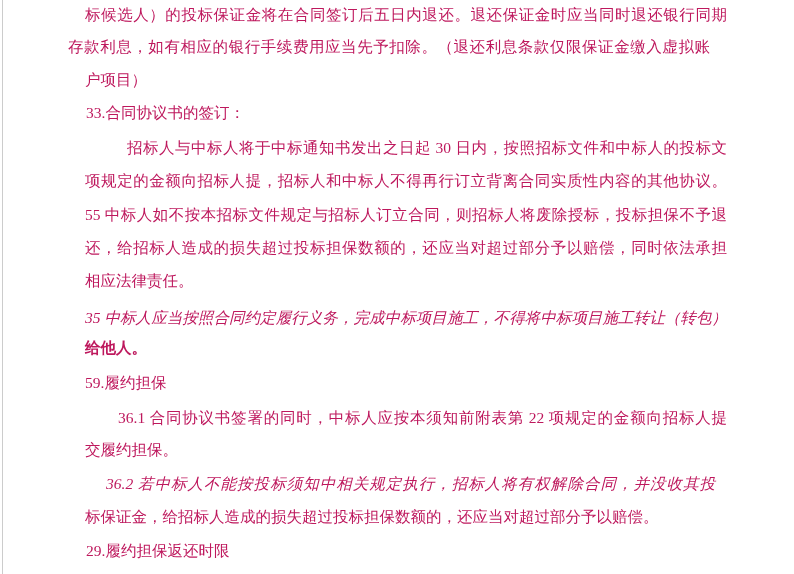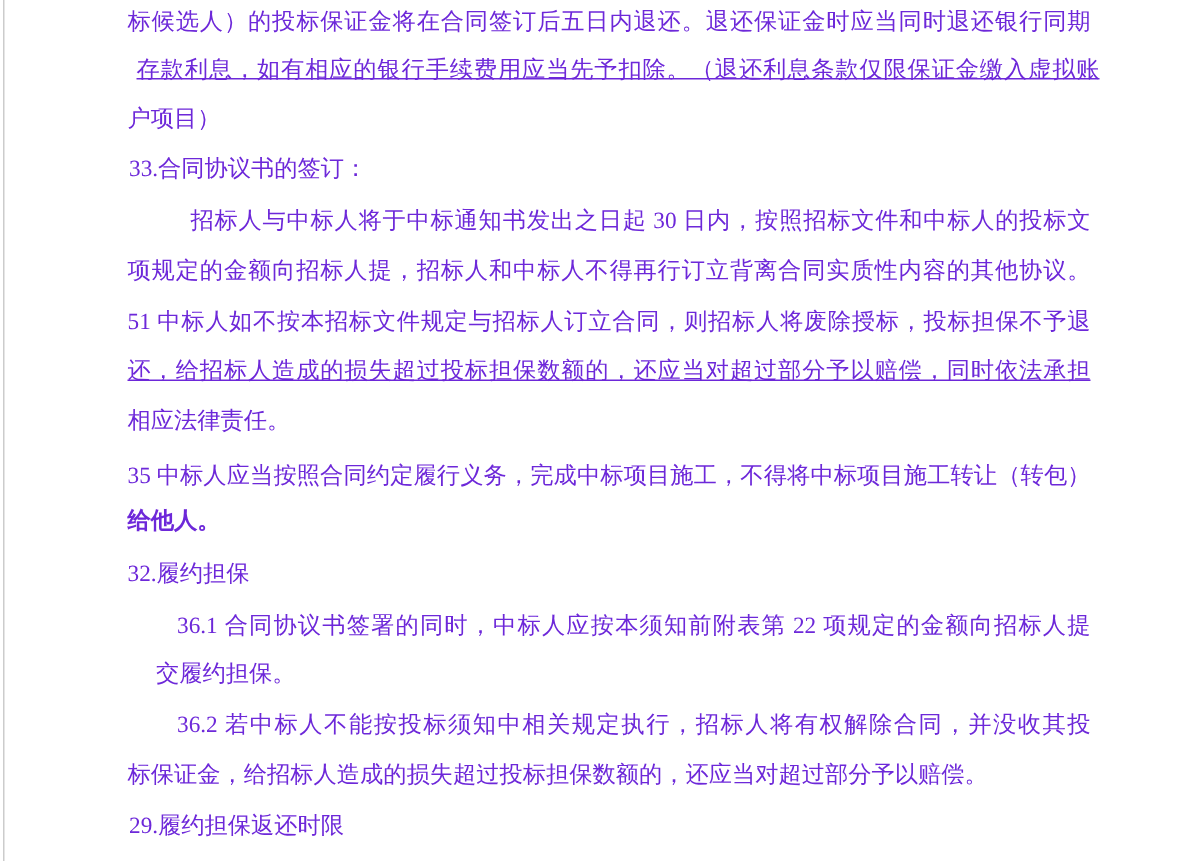--- a/index.html
+++ b/index.html
@@ -24,46 +24,46 @@
     left: 2px;
     top: 0;
     width: 1px;
     height: 574px;
     background: #cccccc;
   }
   .text-line {
     position: absolute;
     font-size: 15.5px;
     line-height: 21px;
-    color: #6d28d9;
+    color: #be185d;
     white-space: pre;
   }
   .text-line.justify {
     white-space: normal;
     text-align: justify;
     text-align-last: justify;
   }
 </style>
 </head>
 <body>
 
 <div class="page">
   <div class="page-edge"></div>
   <div id="text-layer">
       <div class="text-line justify" style="left: 85px; top: 4px; width: 642px;">标候选人）的投标保证金将在合同签订后五日内退还。退还保证金时应当同时退还银行同期</div>
-      <div class="text-line justify" style="left: 91px; top: 36px; width: 642px; text-decoration: underline;">存款利息，如有相应的银行手续费用应当先予扣除。（退还利息条款仅限保证金缴入虚拟账</div>
+      <div class="text-line justify" style="left: 68px; top: 36px; width: 642px;">存款利息，如有相应的银行手续费用应当先予扣除。（退还利息条款仅限保证金缴入虚拟账</div>
       <div class="text-line" style="left: 85px; top: 69px; font-family: Liberation Serif, serif;">户项目）</div>
       <div class="text-line" style="left: 86px; top: 102px;">33.合同协议书的签订：</div>
       <div class="text-line justify" style="left: 127px; top: 137px; width: 600px;">招标人与中标人将于中标通知书发出之日起 30 日内，按照招标文件和中标人的投标文</div>
       <div class="text-line justify" style="left: 85px; top: 170px; width: 642px;">项规定的金额向招标人提，招标人和中标人不得再行订立背离合同实质性内容的其他协议。</div>
-      <div class="text-line justify" style="left: 85px; top: 204px; width: 642px;">51 中标人如不按本招标文件规定与招标人订立合同，则招标人将废除授标，投标担保不予退</div>
-      <div class="text-line justify" style="left: 85px; top: 237px; width: 642px; text-decoration: underline;">还，给招标人造成的损失超过投标担保数额的，还应当对超过部分予以赔偿，同时依法承担</div>
+      <div class="text-line justify" style="left: 85px; top: 204px; width: 642px;">55 中标人如不按本招标文件规定与招标人订立合同，则招标人将废除授标，投标担保不予退</div>
+      <div class="text-line justify" style="left: 85px; top: 237px; width: 642px;">还，给招标人造成的损失超过投标担保数额的，还应当对超过部分予以赔偿，同时依法承担</div>
       <div class="text-line" style="left: 85px; top: 270px;">相应法律责任。</div>
-      <div class="text-line justify" style="left: 85px; top: 307px; width: 642px;">35 中标人应当按照合同约定履行义务，完成中标项目施工，不得将中标项目施工转让（转包）</div>
+      <div class="text-line justify" style="left: 85px; top: 307px; width: 642px; font-style: italic;">35 中标人应当按照合同约定履行义务，完成中标项目施工，不得将中标项目施工转让（转包）</div>
       <div class="text-line" style="left: 85px; top: 337px; font-weight: bold;">给他人。</div>
-      <div class="text-line" style="left: 85px; top: 372px;">32.履约担保</div>
+      <div class="text-line" style="left: 85px; top: 372px;">59.履约担保</div>
       <div class="text-line justify" style="left: 118px; top: 407px; width: 609px;">36.1 合同协议书签署的同时，中标人应按本须知前附表第 22 项规定的金额向招标人提</div>
-      <div class="text-line" style="left: 85px; top: 439px; margin-left: 19px;">交履约担保。</div>
-      <div class="text-line justify" style="left: 118px; top: 473px; width: 609px;">36.2 若中标人不能按投标须知中相关规定执行，招标人将有权解除合同，并没收其投</div>
+      <div class="text-line" style="left: 85px; top: 439px;">交履约担保。</div>
+      <div class="text-line justify" style="left: 106px; top: 473px; width: 609px; font-style: italic;">36.2 若中标人不能按投标须知中相关规定执行，招标人将有权解除合同，并没收其投</div>
       <div class="text-line" style="left: 85px; top: 506px;">标保证金，给招标人造成的损失超过投标担保数额的，还应当对超过部分予以赔偿。</div>
       <div class="text-line" style="left: 86px; top: 540px;">29.履约担保返还时限</div>
     </div>
 </div>
 
 </body></html>

